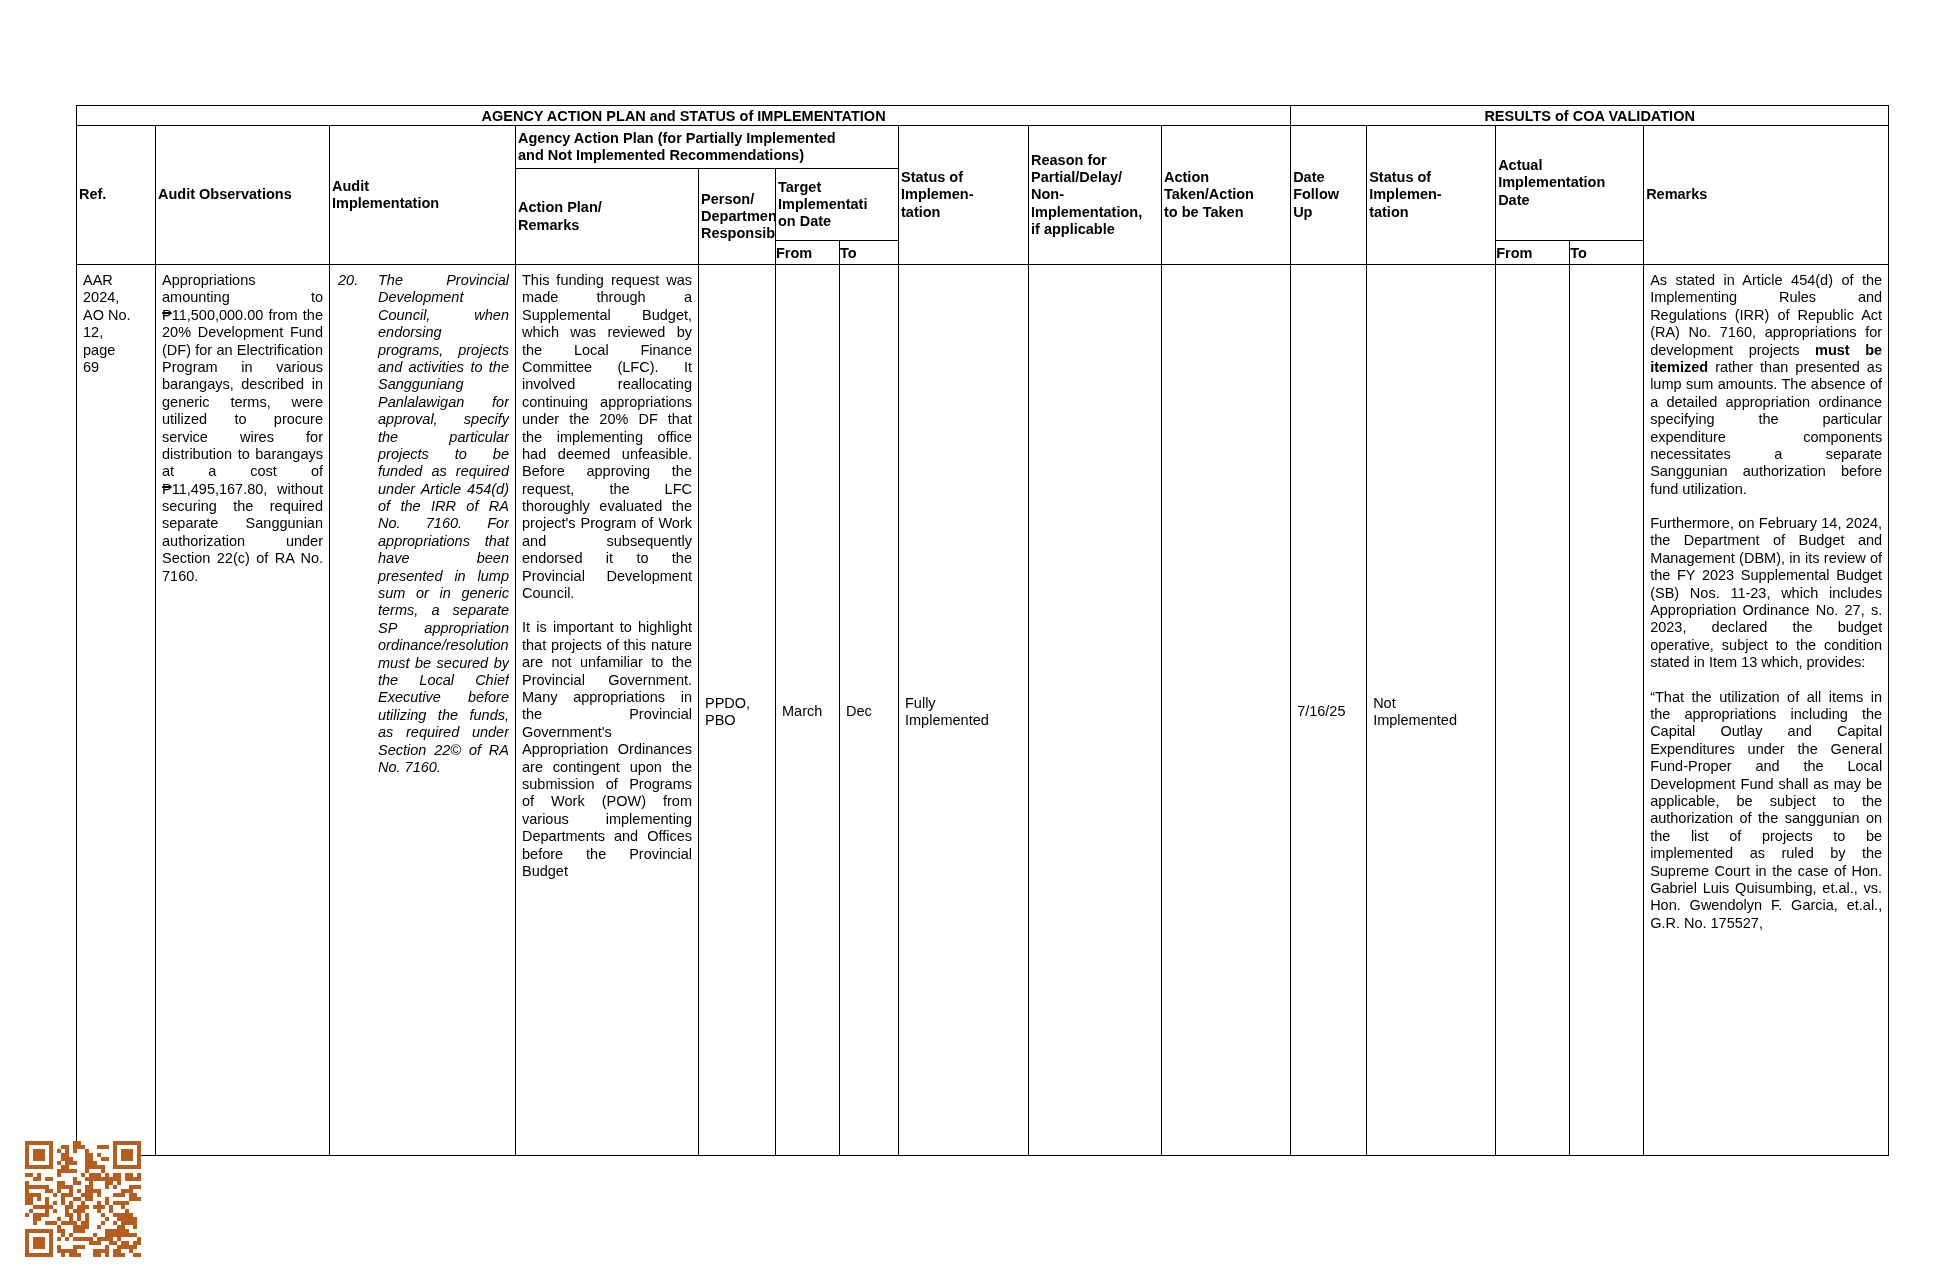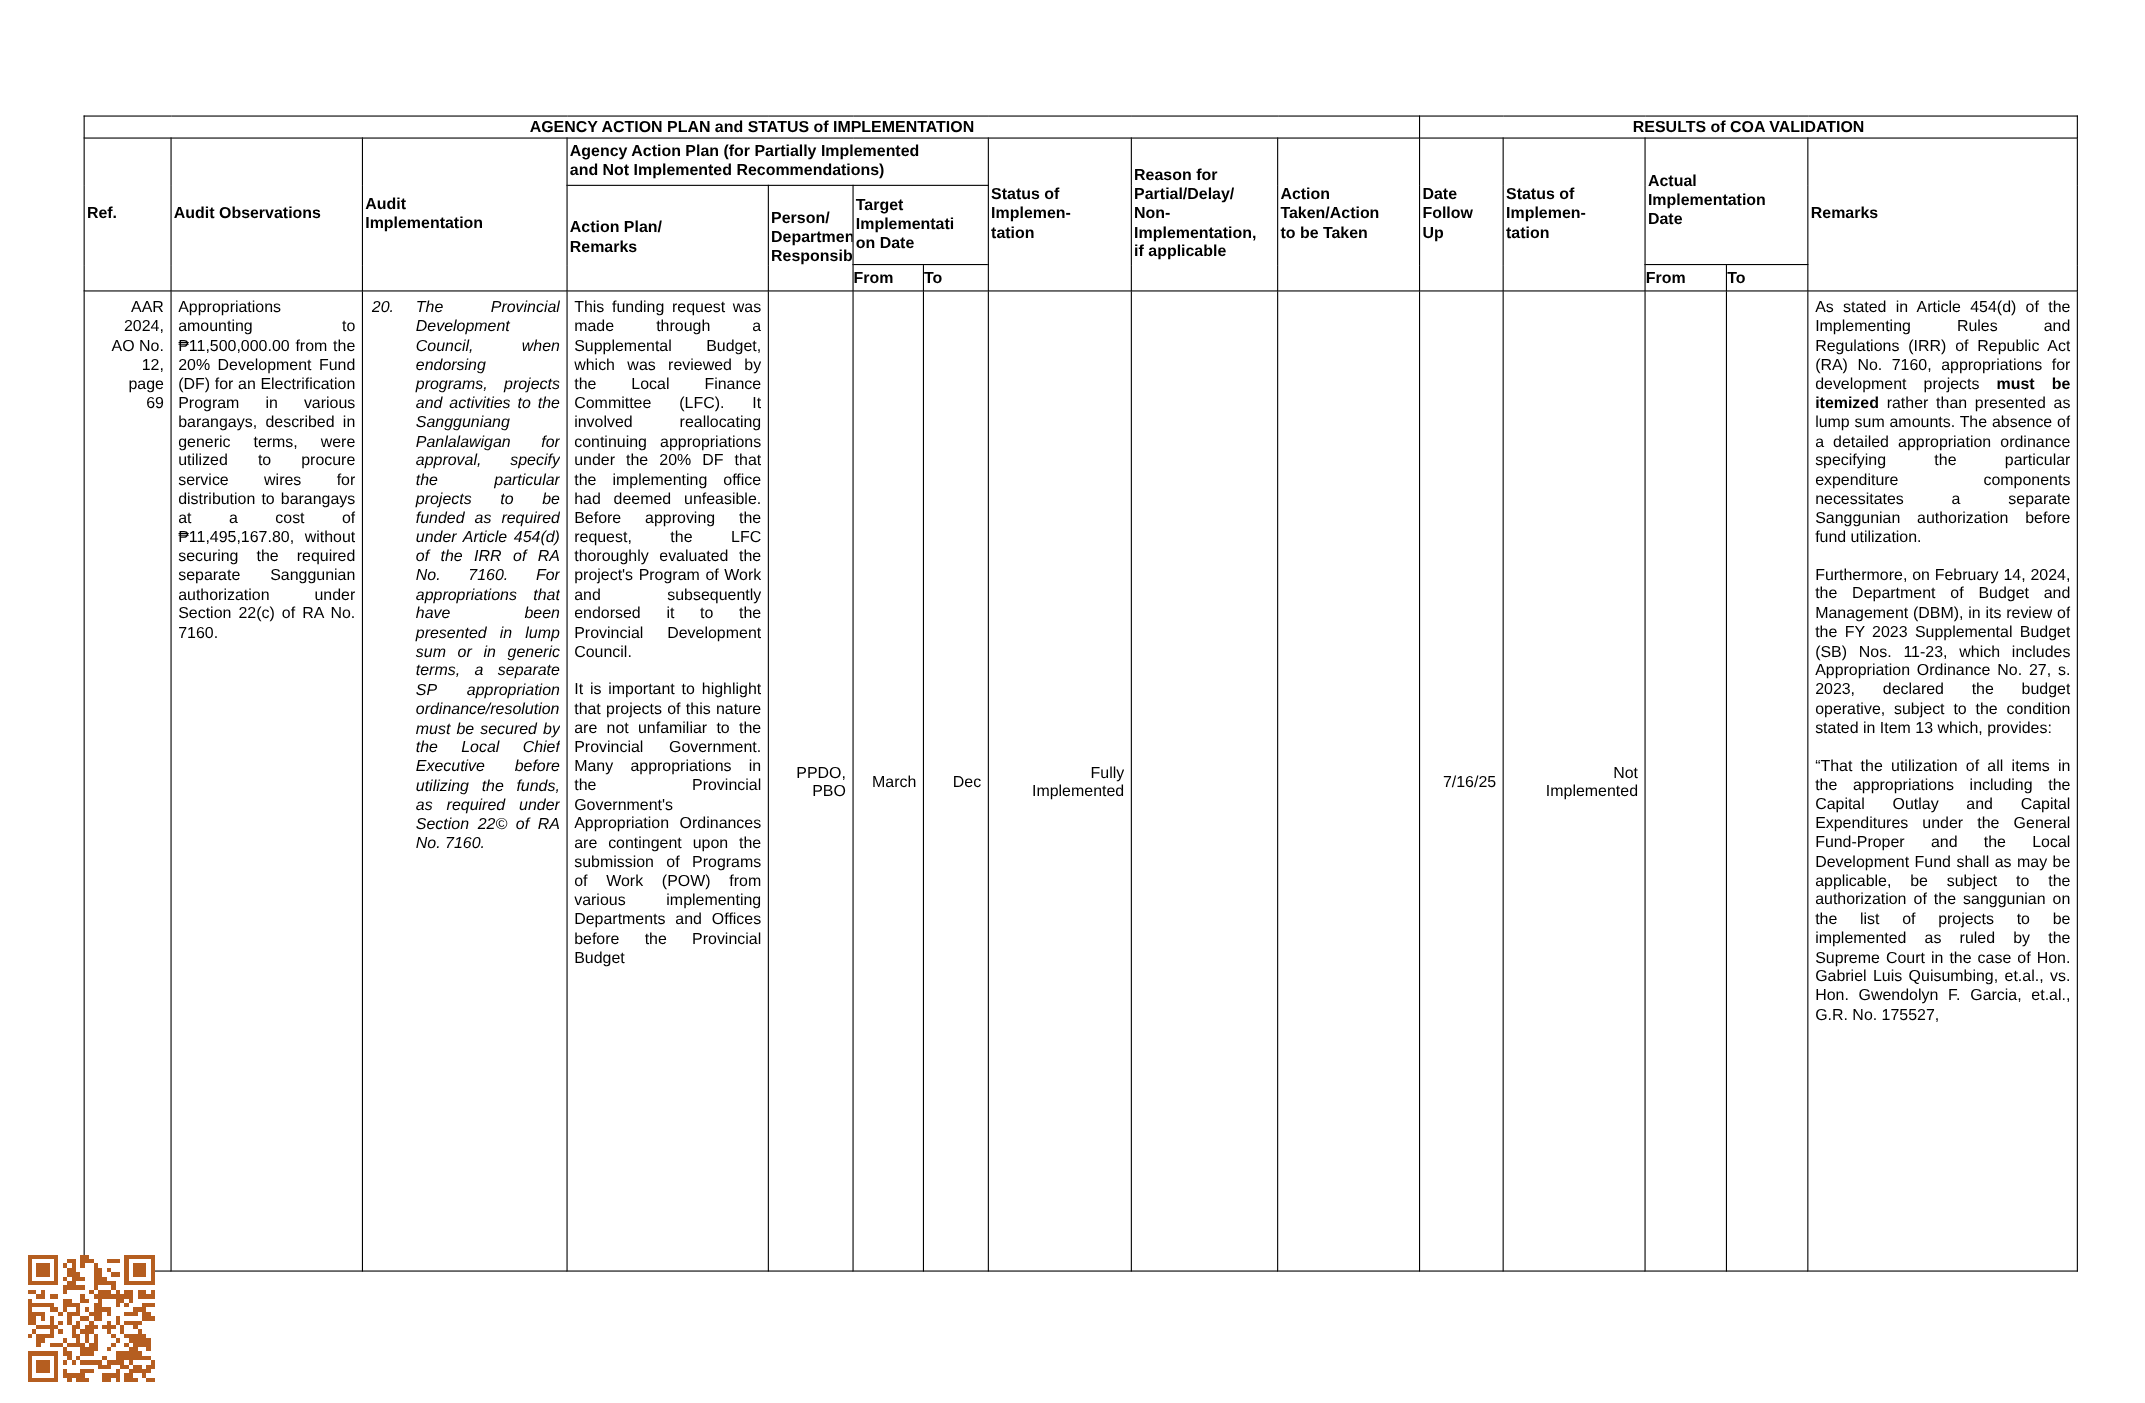--- a/index.html
+++ b/index.html
@@ -24,21 +24,21 @@
     vertical-align: middle;
     overflow: hidden;
   }
   th.grp { font-size: 15px; font-weight: bold; text-align: center; height: 20px; }
   th.colhead { font-weight: bold; text-align: left; white-space: pre-line; line-height: 1.18; padding: 2px; }
   th.small { font-size: 11px; }
   th.fromto { height: 24px; font-weight: bold; text-align: left; }
   tr.subgrp th { height: 43px; }
   tr.subhead th { height: 72px; }
   td.data { vertical-align: top; padding: 4px 6px 0 6px; line-height: 1.2; }
-  td.center { text-align: right; }
+  td.center { text-align: left; }
   .clip { height: 880px; overflow: hidden; }
   .clip-sm { overflow: hidden; }
   .pre { white-space: pre-line; }
   .just p { text-align: justify; margin-bottom: 17px; }
   .rec { display: flex; font-style: italic; }
   .rec .num { width: 40px; flex: 0 0 40px; }
   .rec .body { flex: 1; text-align: justify; }
   #qr {
     position: absolute;
     left: 25px; top: 1139px;

